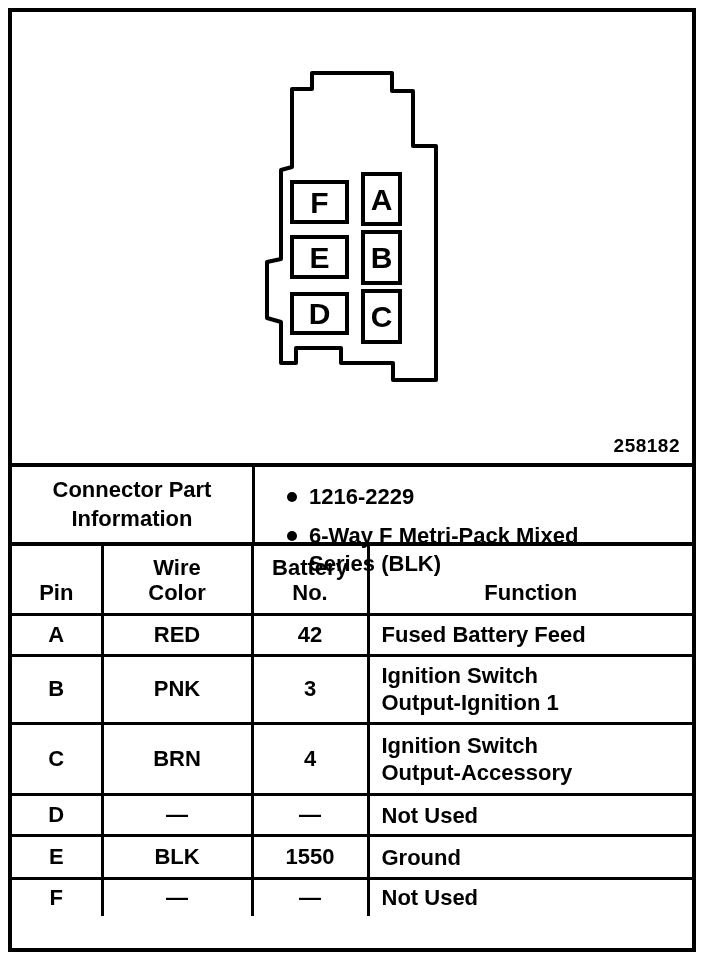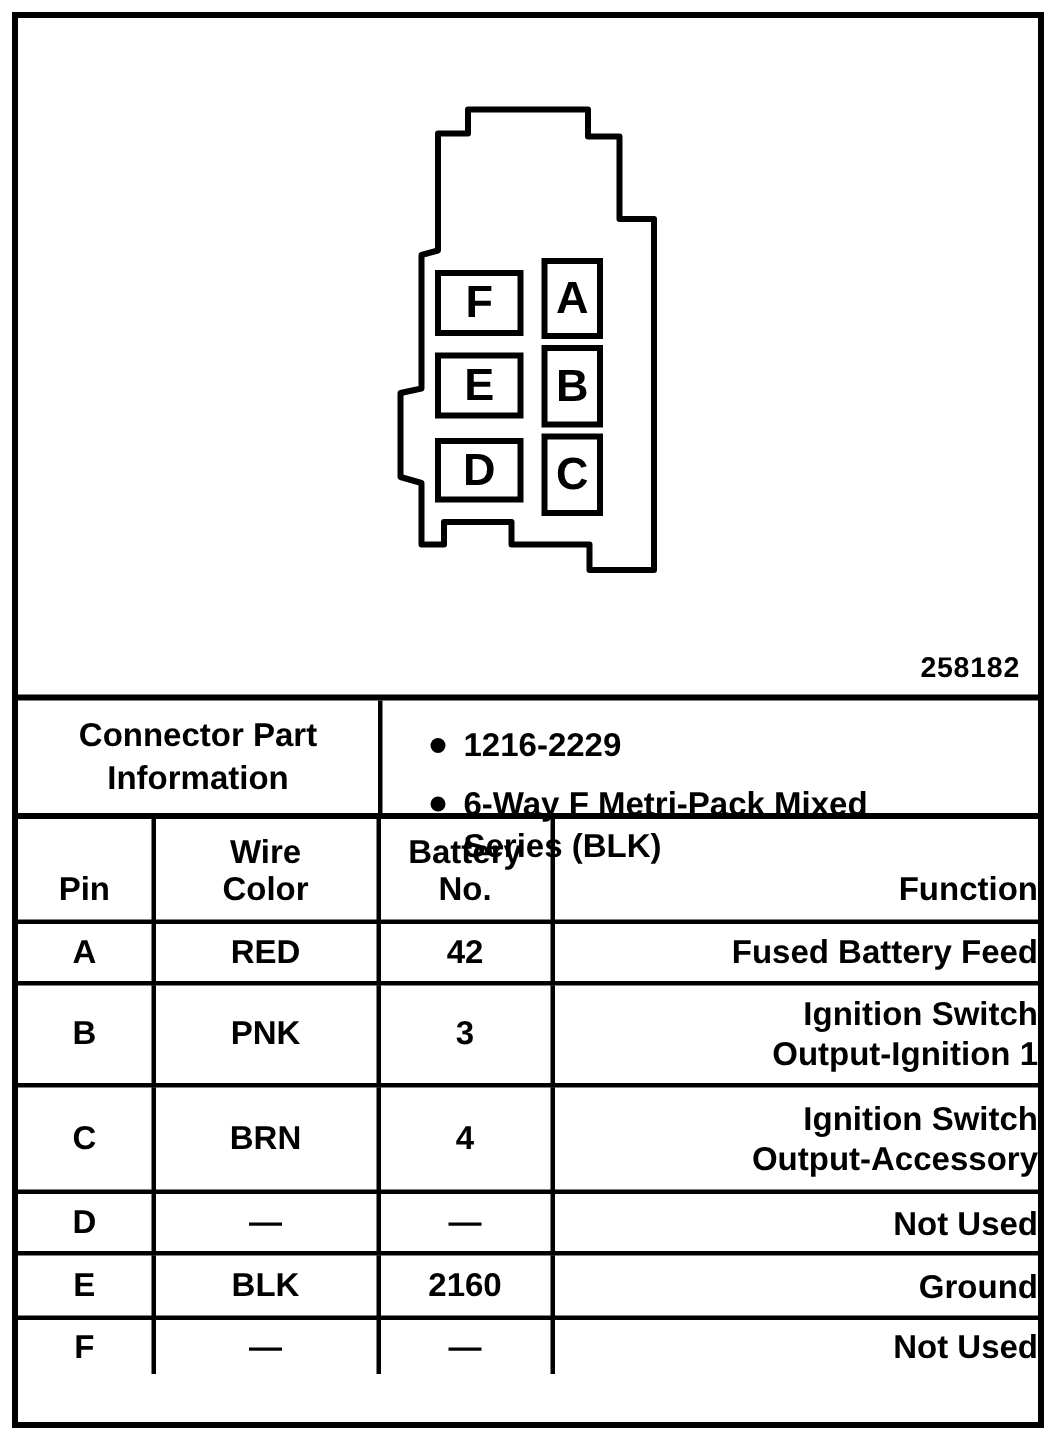--- a/index.html
+++ b/index.html
@@ -120,21 +120,21 @@
     vertical-align: middle;
   }
   .pin-table td.fn-cell {
     text-align: left;
     padding-left: 12px;
     line-height: 1.25;
     white-space: pre-line;
     margin-left: 19px;
   }
   .pin-table th:first-child, .pin-table td:first-child { border-left: none; text-align: center; }
-  .pin-table th:last-child, .pin-table td:last-child { border-right: none; text-align: right; }
+  .pin-table th:last-child, .pin-table td:last-child { border-right: none; }
   .pin-table thead th { border-top: none; margin-top: 32px; }
   .pin-table tbody tr:last-child td { border-bottom: none; }
   .col-pin { width: 90px; }
   .col-wire { width: 150px; }
   .col-circuit { width: 116px; }
 </style>
 </head>
 <body>
 
 <div class="page">
@@ -222,21 +222,21 @@
         </tr>
         <tr style="height:40px;">
           <td>D</td>
           <td>—</td>
           <td>—</td>
           <td class="fn-cell">Not Used</td>
         </tr>
         <tr style="height:42px;">
           <td>E</td>
           <td>BLK</td>
-          <td>2160</td>
+          <td>1550</td>
           <td class="fn-cell">Ground</td>
         </tr>
         <tr style="height:36px;">
           <td>F</td>
           <td>—</td>
           <td>—</td>
           <td class="fn-cell">Not Used</td>
         </tr>
       </tbody>
     </table>

